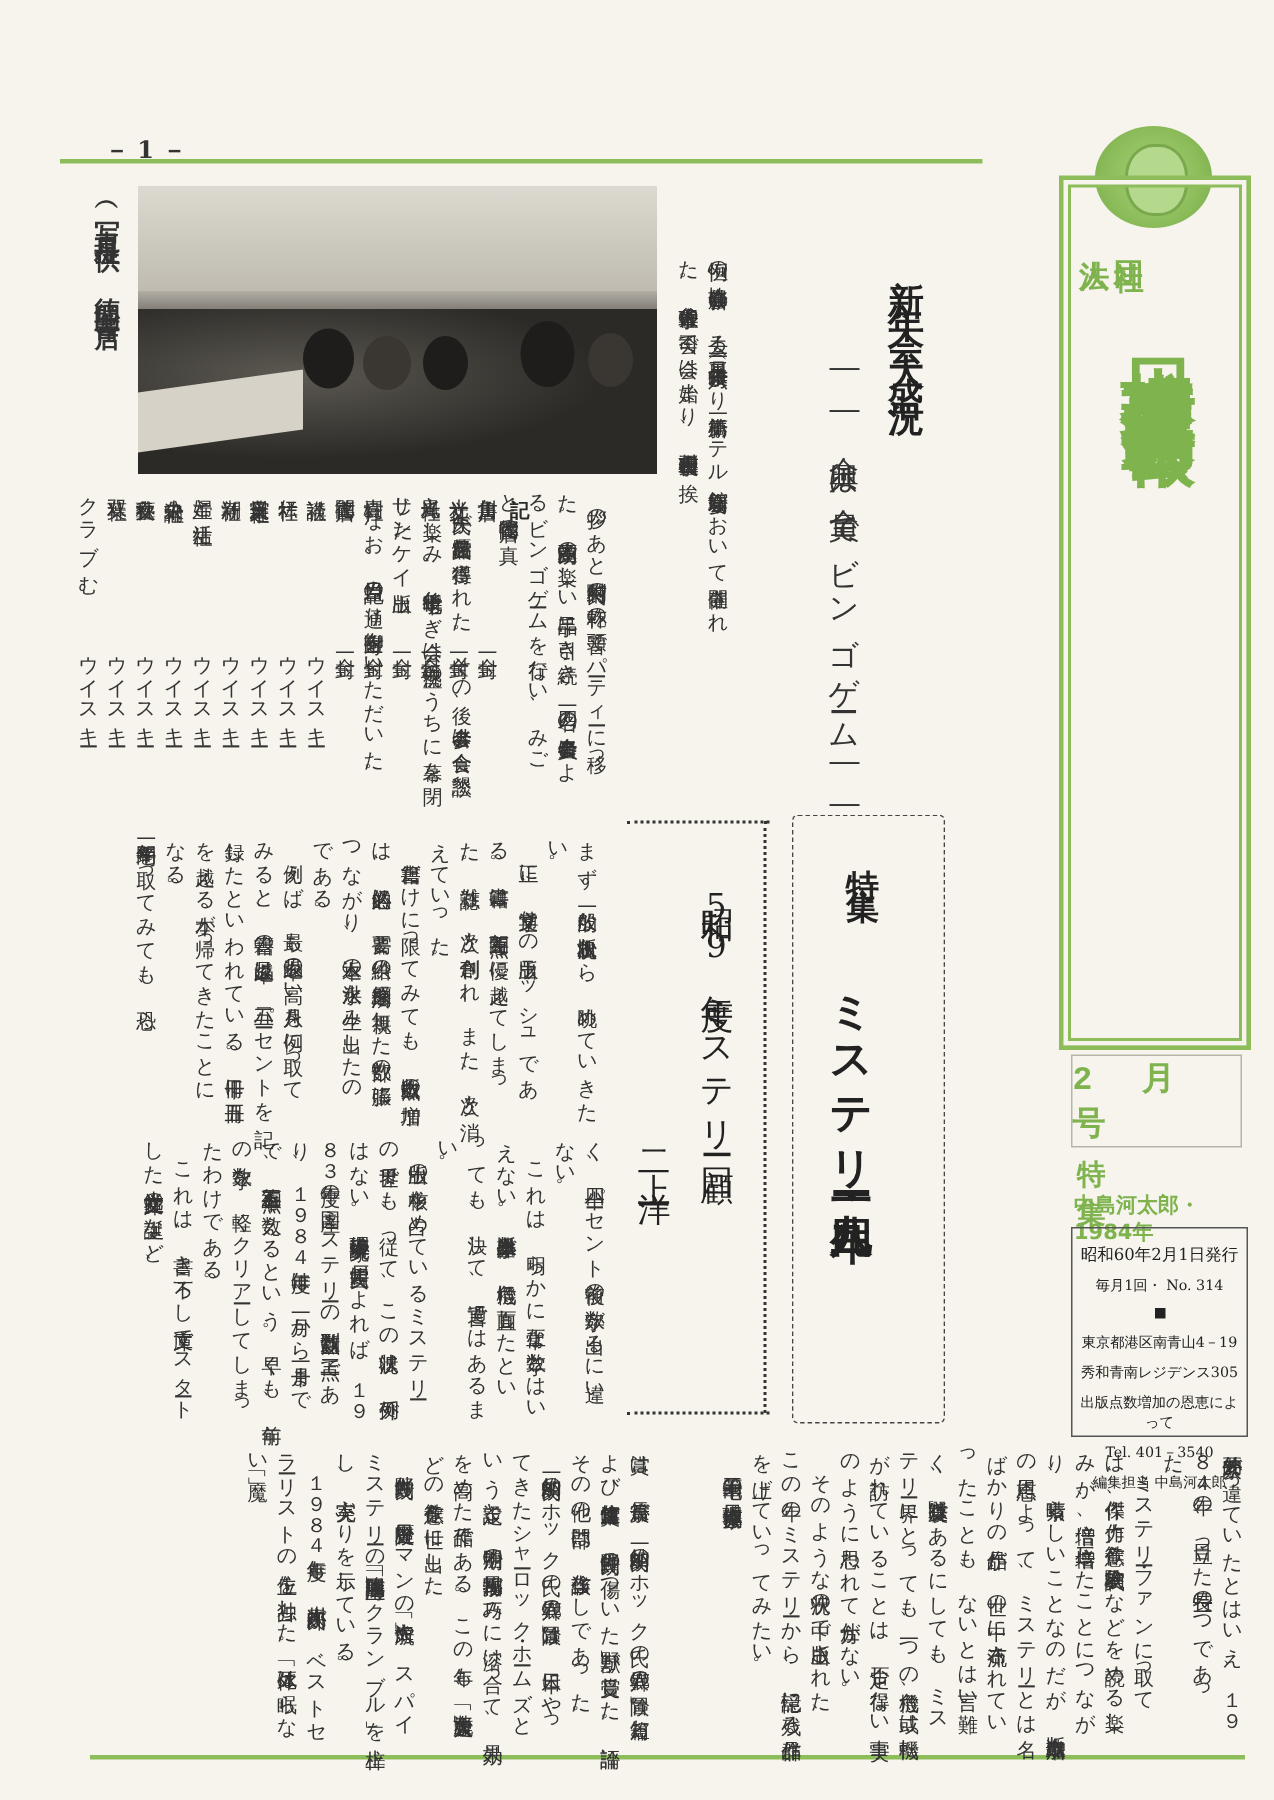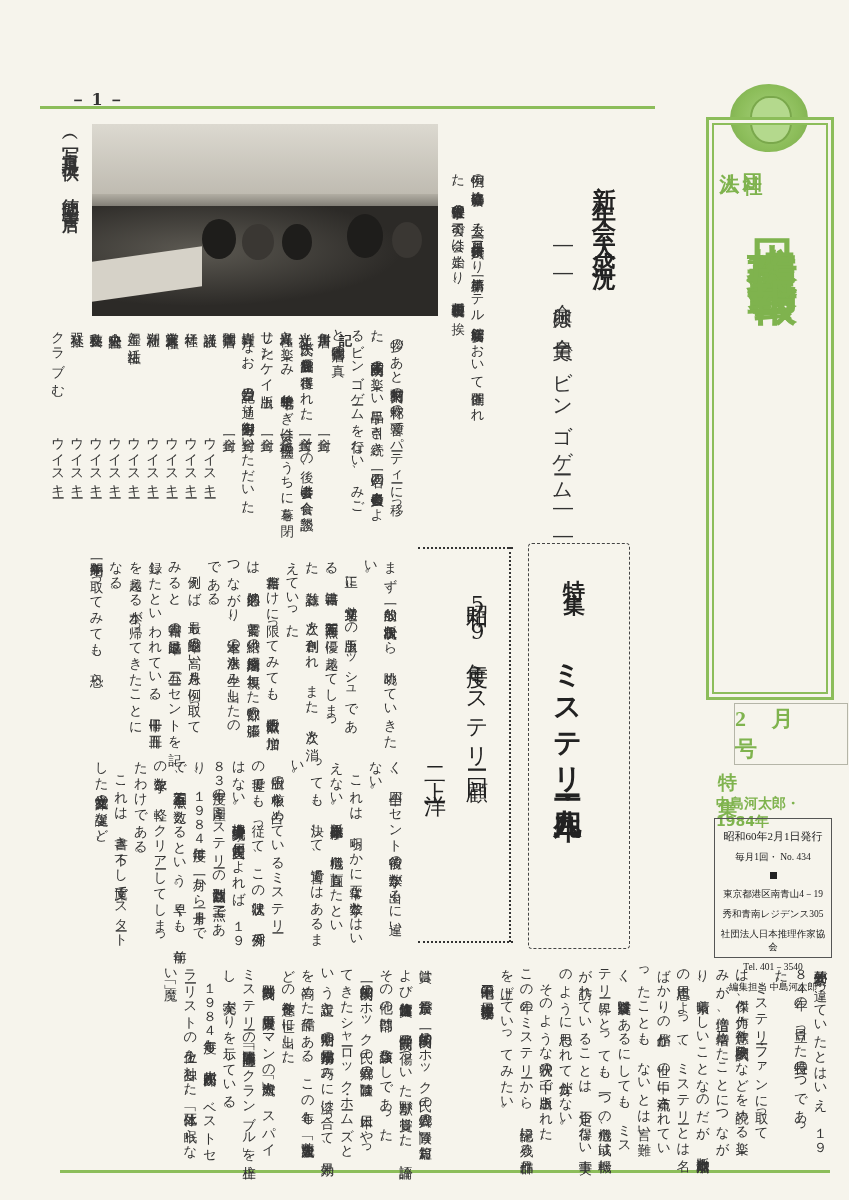--- a/index.html
+++ b/index.html
@@ -16,25 +16,25 @@
   .photo .table{position:absolute;left:0;top:130px;width:110px;height:40px;background:#d6d2c8;transform:skewY(-8deg);}
   .photo .head{position:absolute;border-radius:50%;background:#1e1d1b;}
   .caption{left:60px;top:128px;height:340px;font-size:17px;font-weight:bold;letter-spacing:6px;color:#333;}
   .headline{left:588px;top:168px;font-size:24px;font-weight:bold;letter-spacing:16px;color:#222;}
   .subhead{left:550px;top:232px;font-size:20px;letter-spacing:4px;color:#333;}
   .masthead{left:706px;top:117px;width:122px;height:577px;border:3px solid #8cbd5a;box-shadow:inset 0 0 0 3px #f6f4ec, inset 0 0 0 5px #8cbd5a;}
   .emblem{left:730px;top:84px;width:78px;height:68px;border-radius:50%;background:radial-gradient(circle,#a6d07a 0%,#8cbd5a 60%,#78a84a 100%);}
   .emblem .face{position:absolute;left:20px;top:12px;width:38px;height:44px;border-radius:45%;background:#b4d98d;border:2px solid #7aa84c;}
   .corp{left:716px;top:158px;font-size:20px;font-weight:bold;color:#7fb34e;line-height:22px;}
   .title{left:740px;top:200px;font-size:50px;font-weight:bold;color:#7fb34e;letter-spacing:4px;font-family:"DejaVu Sans",sans-serif;}
-  .issue-box{left:714px;top:703px;width:112px;height:60px;border:1px solid #b5b5a8;display:flex;align-items:center;justify-content:center;font-size:22px;color:#7fb34e;font-family:Liberation Serif, serif;font-weight:bold;letter-spacing:10px;margin-left:20px;}
+  .issue-box{left:714px;top:703px;width:112px;height:60px;border:1px solid #b5b5a8;display:flex;align-items:center;justify-content:center;font-size:22px;color:#7fb34e;font-family:Liberation Mono, monospace;font-weight:bold;letter-spacing:10px;}
   .feature-label{left:718px;top:770px;width:110px;font-size:19px;font-weight:bold;color:#7fb34e;letter-spacing:38px;font-family:"DejaVu Sans",sans-serif;}
   .feature-sub{left:716px;top:795px;width:116px;font-size:14px;font-weight:bold;color:#7fb34e;font-family:"DejaVu Sans",sans-serif;}
   .info-box{left:714px;top:818px;width:118px;height:140px;border:1px solid #555;font-size:9.5px;color:#222;padding:10px 2px 0 2px;box-sizing:border-box;text-align:center;}
-  .info-box div{margin-bottom:7px;font-family:Liberation Serif, serif;}
+  .info-box div{margin-bottom:7px;}
   .info-box .date{font-size:11px;}
   .info-box .sq{display:inline-block;width:7px;height:7px;background:#222;}
   .feature-frame{left:528px;top:543px;width:100px;height:404px;border:1.5px dashed #444;border-radius:4px;}
   .feature-title{left:560px;top:562px;font-size:22px;font-weight:bold;letter-spacing:14px;color:#222;}
   .feature-main{left:548px;top:645px;font-size:28px;font-weight:bold;letter-spacing:2px;color:#222;font-family:"DejaVu Sans",sans-serif;}
   .review-frame{left:408px;top:543px;width:103px;height:404px;}
   .review-frame .vline{position:absolute;right:0;top:4px;width:0;height:395px;border-right:2px dotted #333;}
   .review-frame .tline{position:absolute;left:10px;top:4px;width:95px;border-top:2px dotted #333;}
   .review-frame .bline{position:absolute;left:10px;bottom:4px;width:95px;border-top:2px dotted #333;}
   .review-title{left:462px;top:588px;font-size:22px;letter-spacing:2px;color:#222;}
@@ -54,25 +54,25 @@
 <div class="abs corp vert" style="left:742px;">社団</div>
 <div class="abs corp vert" style="left:719px;">法人</div>
 <div class="abs title vert">日本推理作家協会会報</div>
 
 <div class="abs issue-box">2 月 号</div>
 <div class="abs feature-label">特集</div>
 <div class="abs feature-sub">中島河太郎・1984年</div>
 
 <div class="abs info-box">
   <div class="date">昭和60年2月1日発行</div>
-  <div>毎月1回・ No. 434</div>
+  <div>毎月1回・ No. 314</div>
   <div><span class="sq"></span></div>
   <div>東京都港区南青山4－19</div>
   <div>秀和青南レジデンス305</div>
-  <div>社団法人日本推理作家協会</div>
+  <div>出版点数増加の恩恵によって</div>
   <div>Tel. 401－3540</div>
   <div>編集担当 中島河太郎</div>
 </div>
 
 <div class="abs headline vert">新年会大盛況</div>
 <div class="abs subhead vert">――余興は全員でビンゴゲーム――</div>
 
 <div class="abs vtext" style="left:448px;top:164px;height:275px;">恒例の協会新年会は、去る一月三十一日（木）午後六時より新橋第一ホテル新館宴会場において開催された。大谷常任理事の司会で会は始まり、山村正夫理事長の挨</div>
 
 <div class="abs vtext" style="left:246px;top:320px;height:200px;width:180px;">

